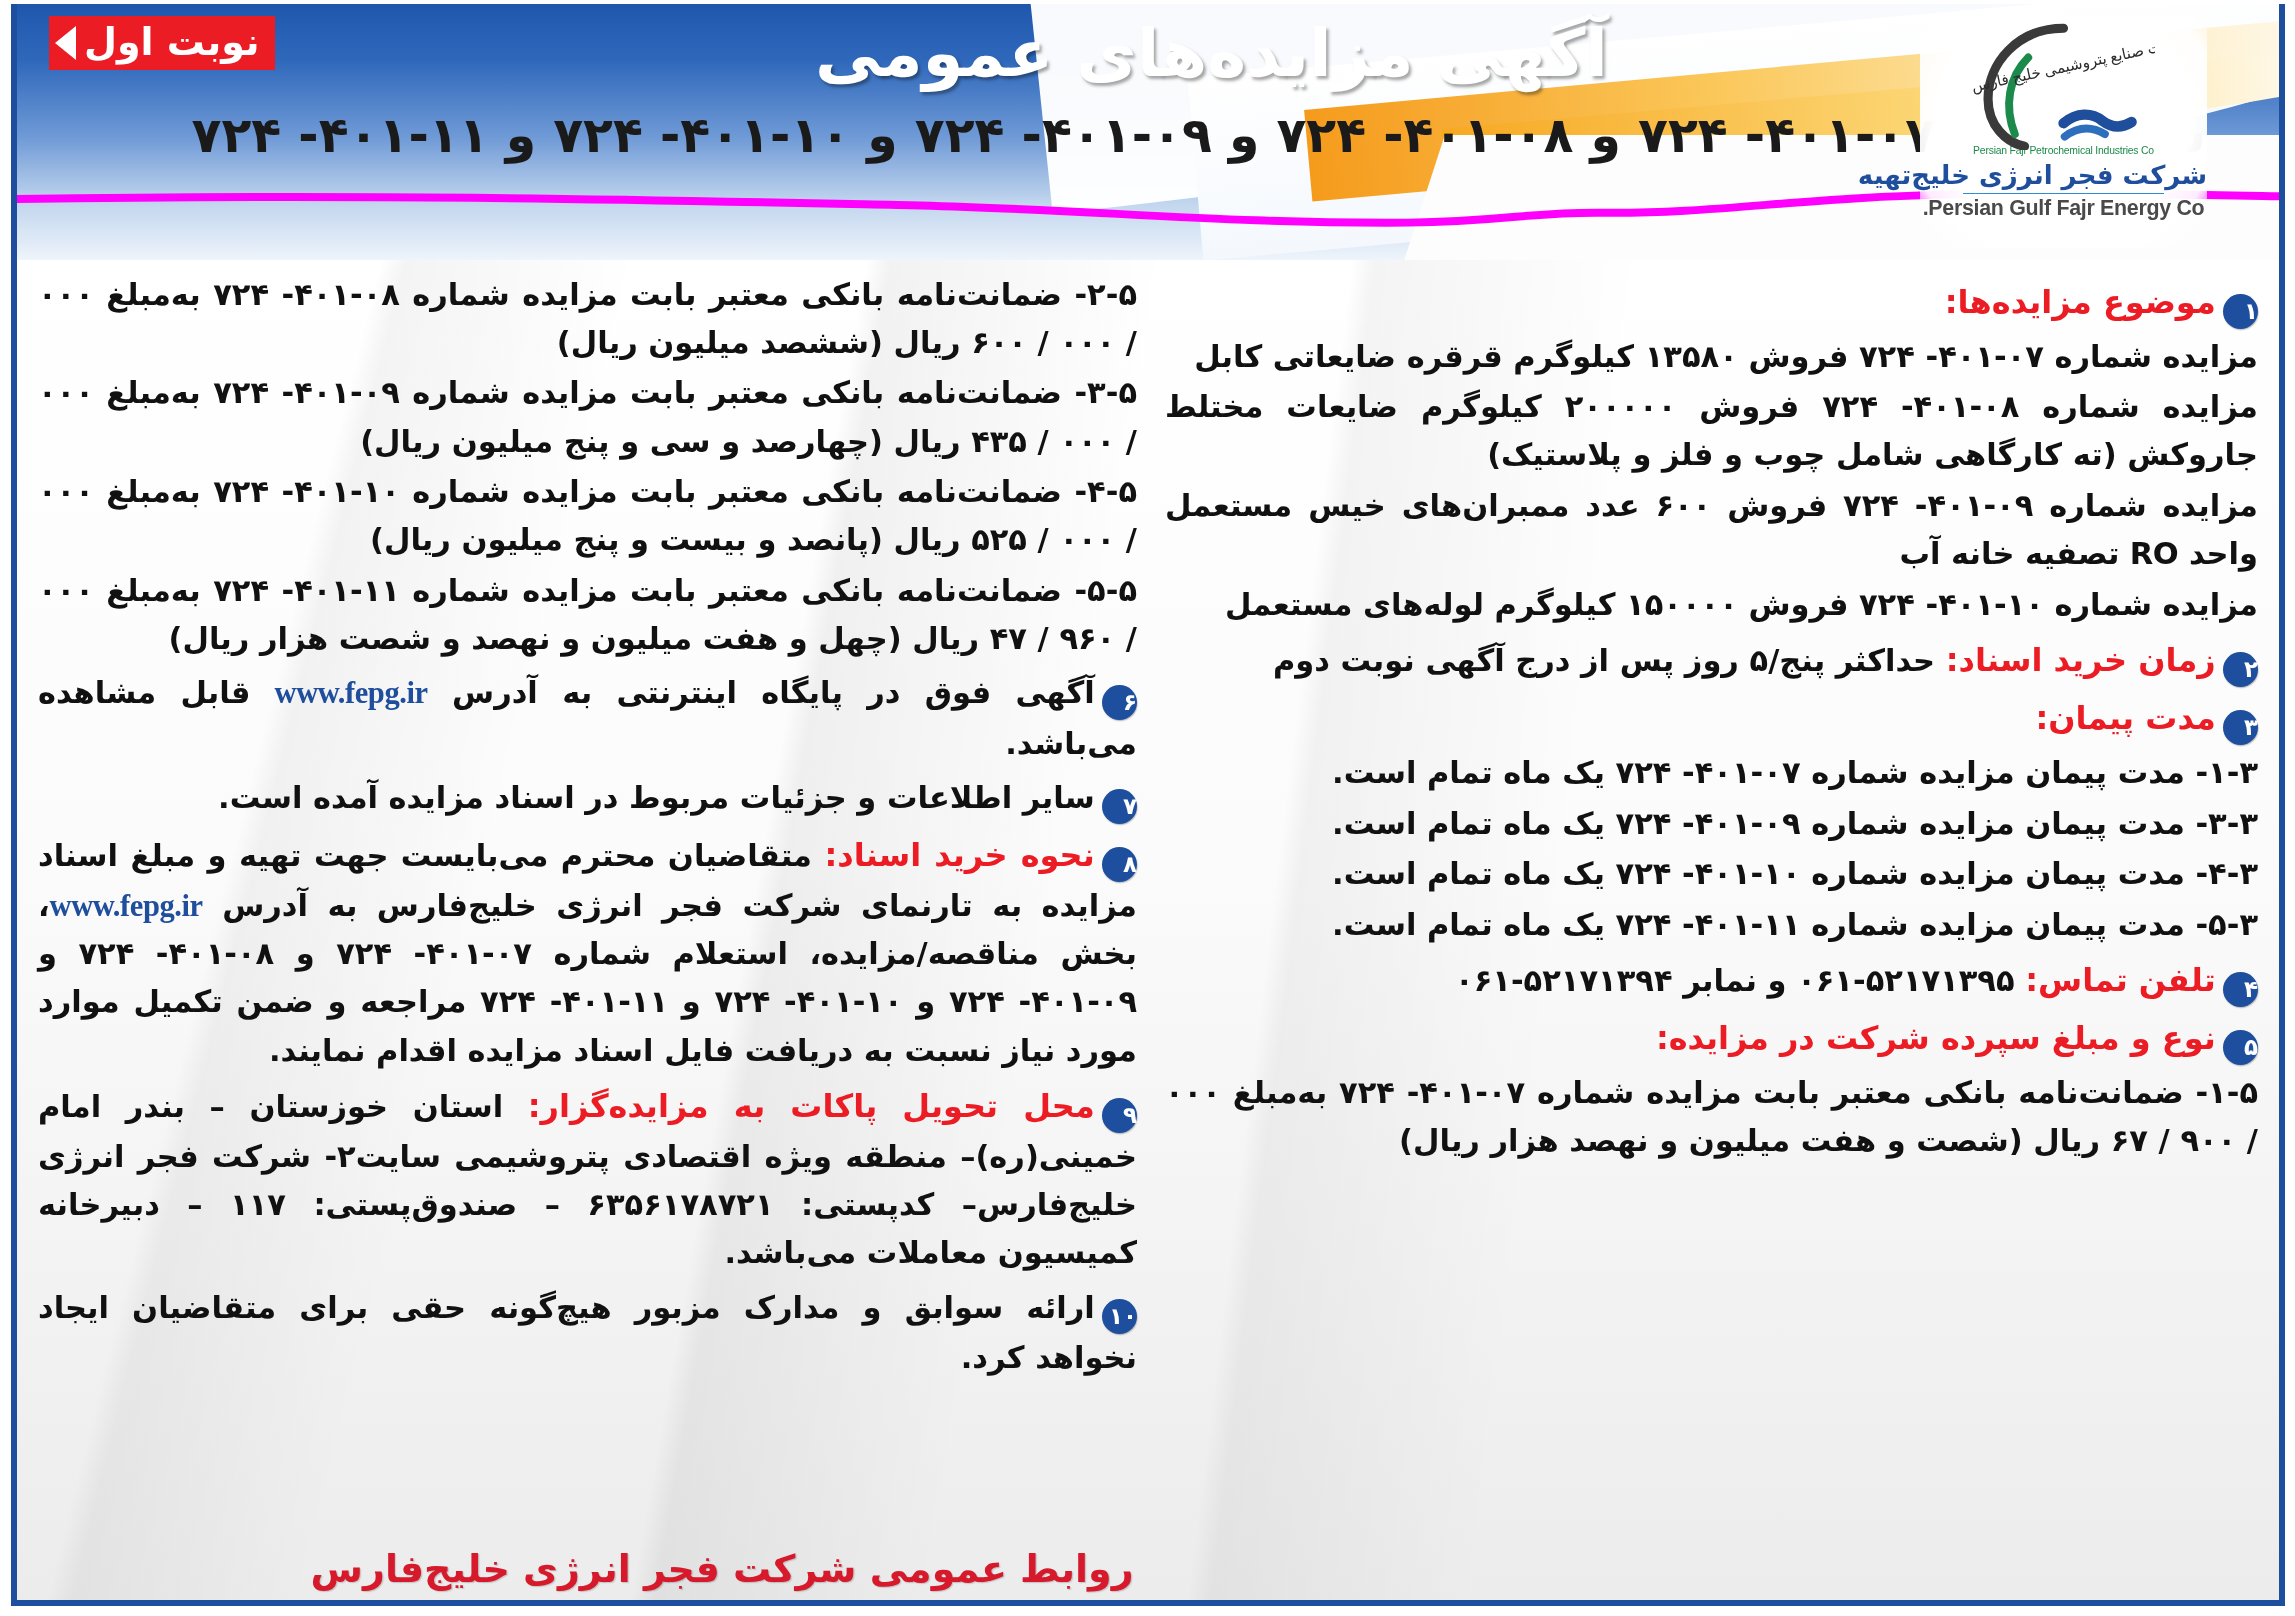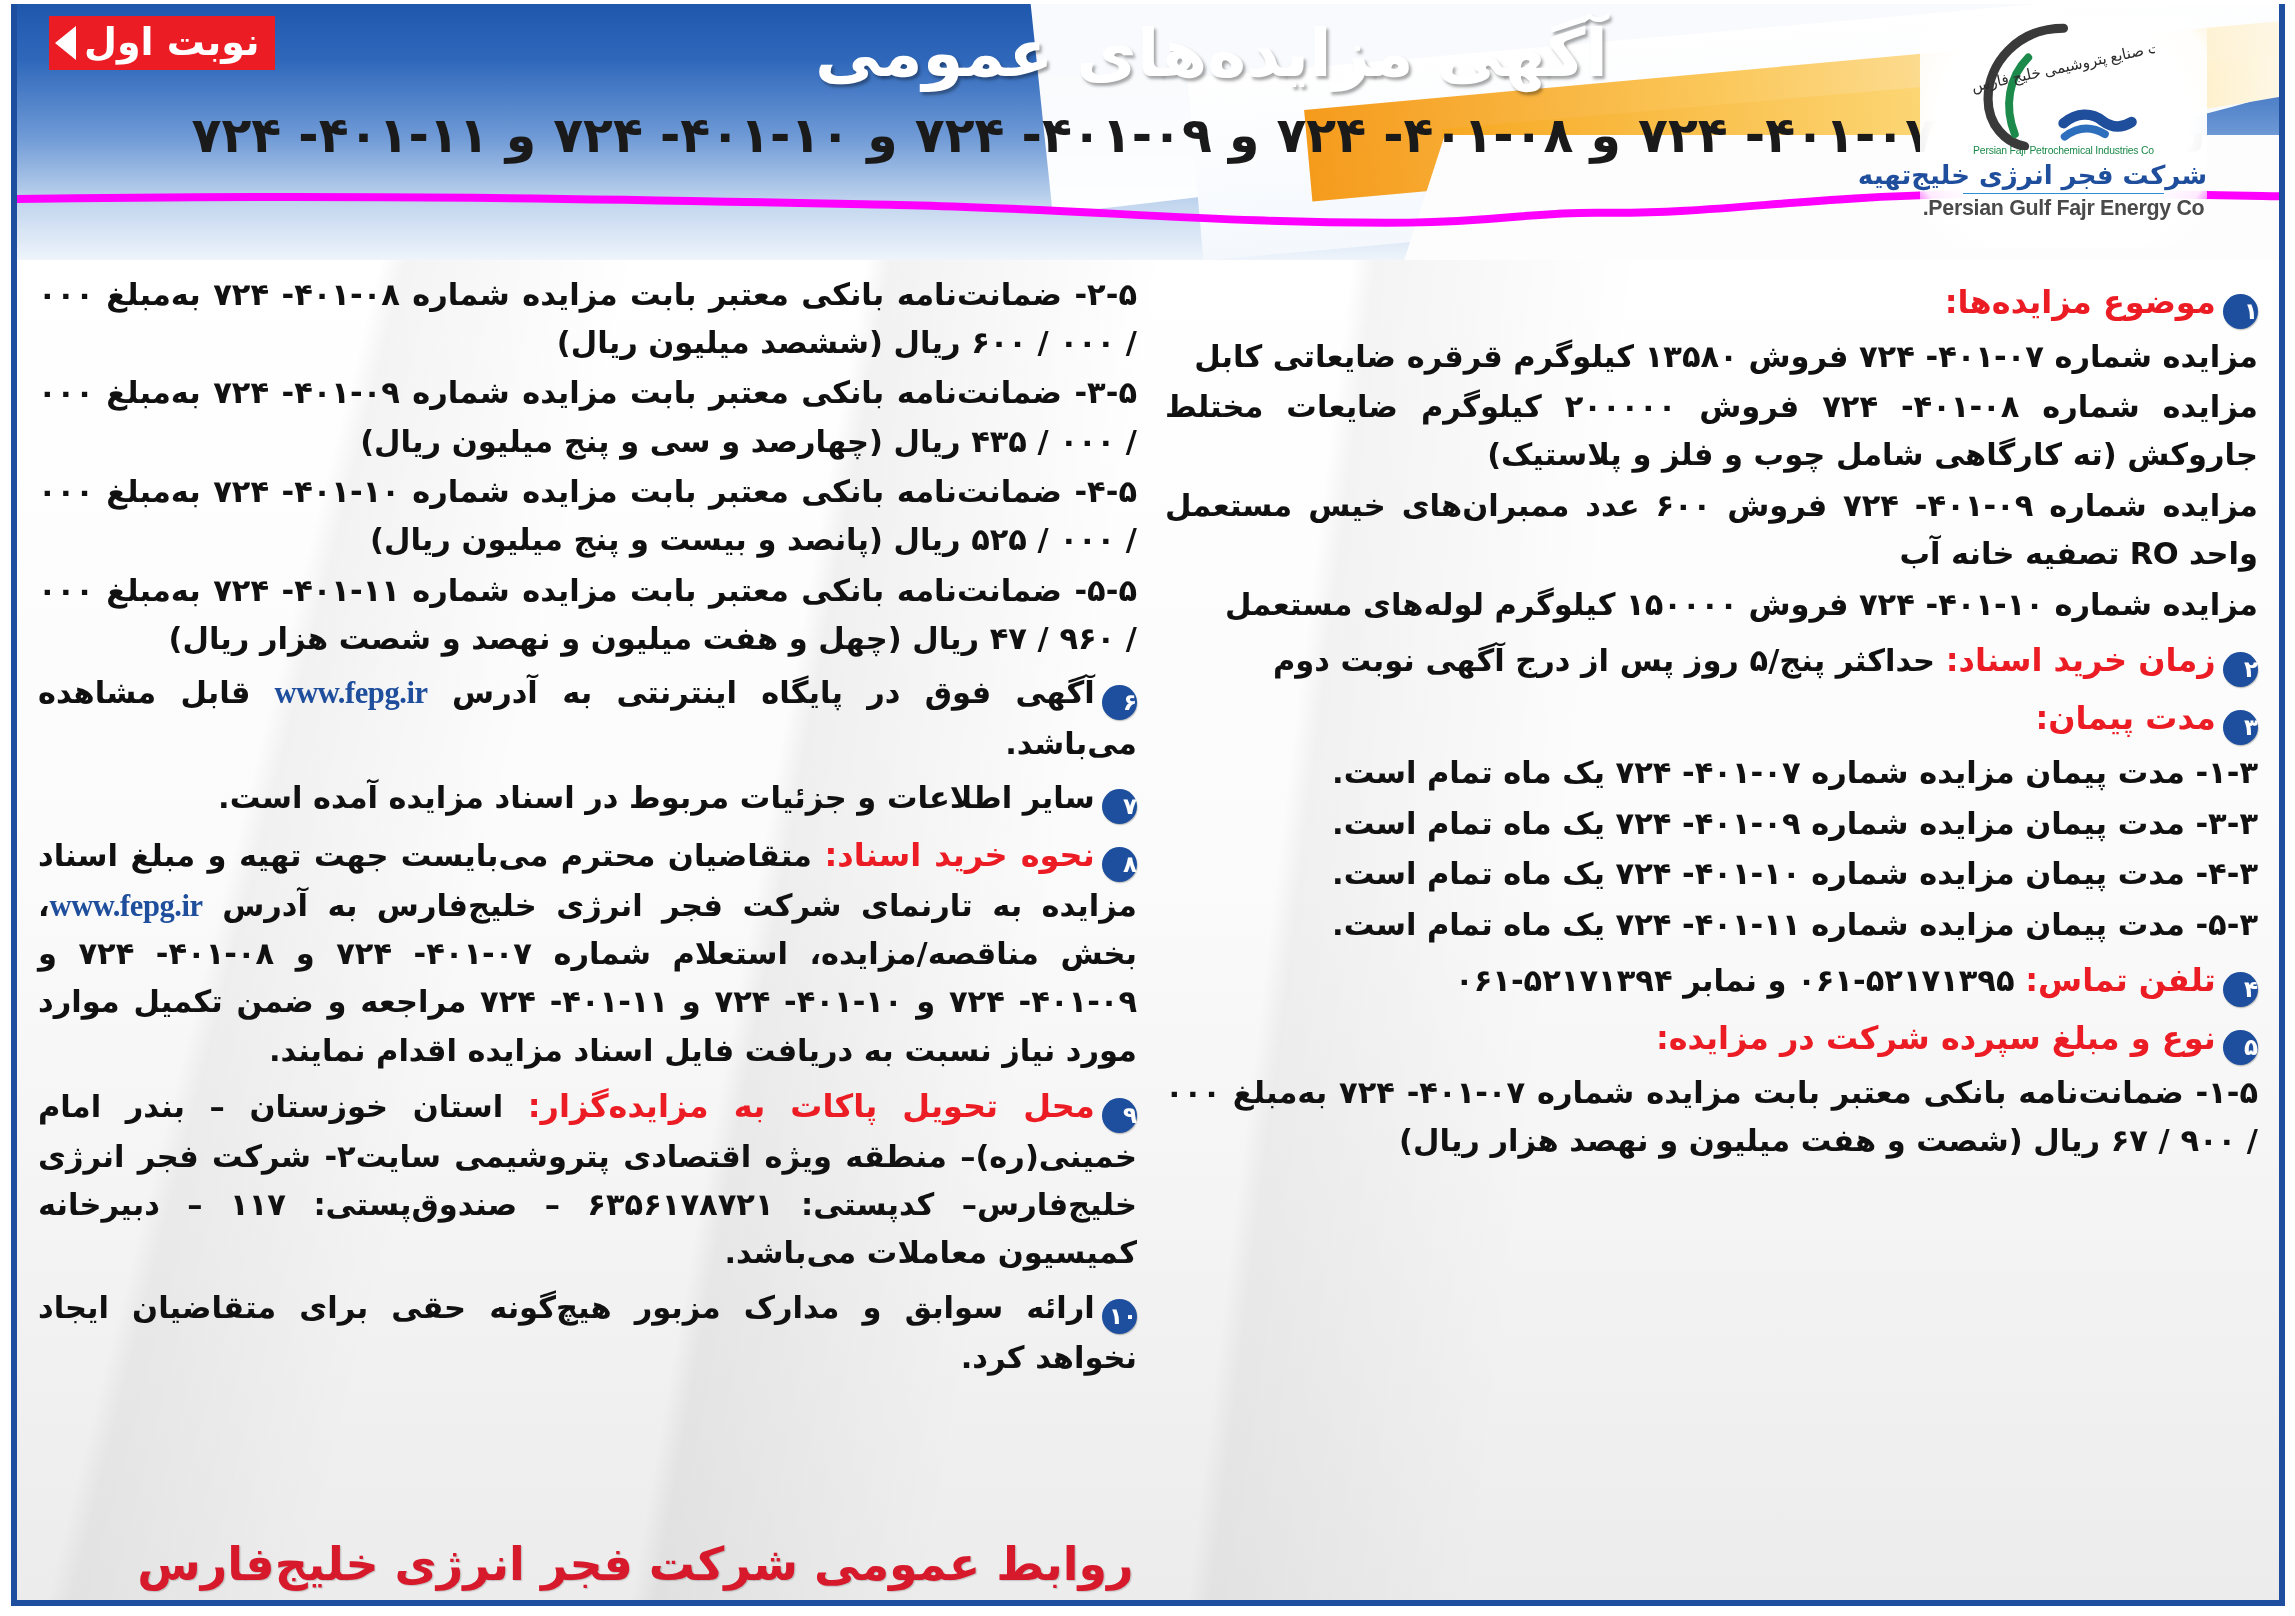--- a/index.html
+++ b/index.html
@@ -161,21 +161,21 @@
   .sec-body{ color:#111111;font-size:30.5px;font-weight:600; }
 
   .url{ color:#1f4e9c;font-weight:bold;font-family:"Liberation Serif",serif;direction:ltr;unicode-bidi:embed; }
 
   
   #footer{
     position:absolute;left:0;right:0;bottom:8.5px;
     text-align:right;padding-left:24.4px;padding-right:24.4px;
   }
   #footer .sig{
-    color:#d7192c;font-size:46px;font-weight:bold;letter-spacing:-0.6px;
+    color:#d7192c;font-size:38px;font-weight:bold;letter-spacing:-0.6px;
     text-shadow:1.2px 1.2px 1.2px rgba(0,0,0,.18);
     display:inline-block;
   }
 </style>
 </head>
 <body>
 
 <div id="ad">
 
   <div id="header">

